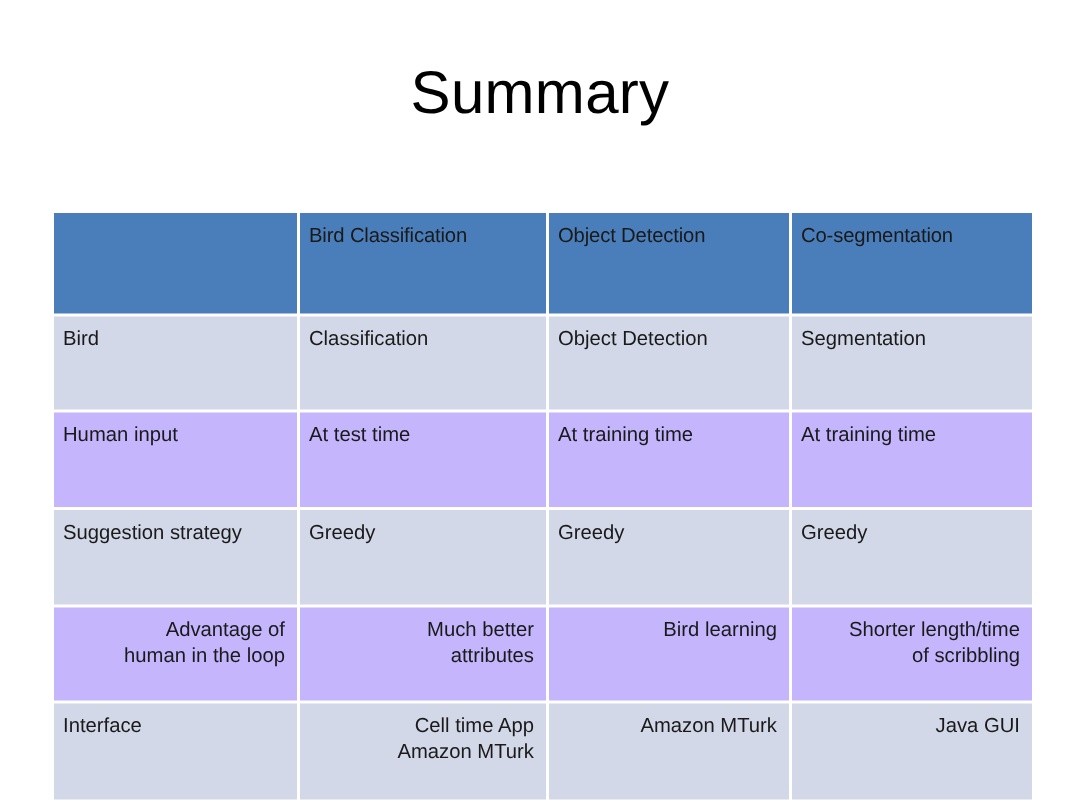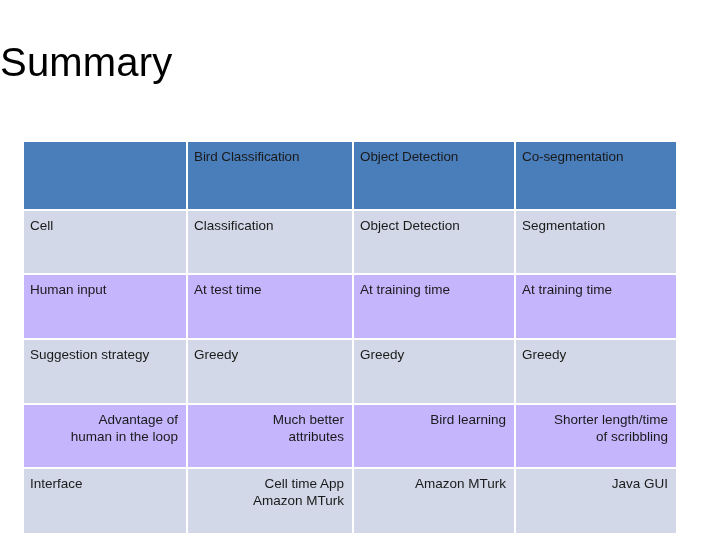--- a/index.html
+++ b/index.html
@@ -20,30 +20,31 @@
     position: absolute;
     inset: 0;
     background: #ffffff;
   }
 
   .slide-title {
     position: absolute;
     left: 0;
     top: 38px;
     width: 720px;
+    text-align: center;
     font-size: 40px;
     font-weight: 400;
     color: #000000;
     line-height: 48px;
     letter-spacing: 0.2px;
   }
 
   .table-wrap {
     position: absolute;
-    left: 24px;
+    left: 36px;
     top: 142px;
     width: 646px;
   }
 
   table.summary {
     border-collapse: separate;
     border-spacing: 2px 2px;
     width: 646px;
     table-layout: fixed;
     margin: -2px;
@@ -113,21 +114,21 @@
         <tr>
           <th class="corner"></th>
           <th>Bird Classification</th>
           <th>Object Detection</th>
           <th>Co-segmentation</th>
         </tr>
       </thead>
       <tbody>
 
         <tr class="band-dark r0">
-          <td>Cell</td>
+          <td>Bird</td>
           <td>Classification</td>
           <td>Object Detection</td>
           <td>Segmentation</td>
         </tr>
 
         <tr class="band-light r1">
           <td>Human input</td>
           <td>At test time</td>
           <td>At training time</td>
           <td>At training time</td>

